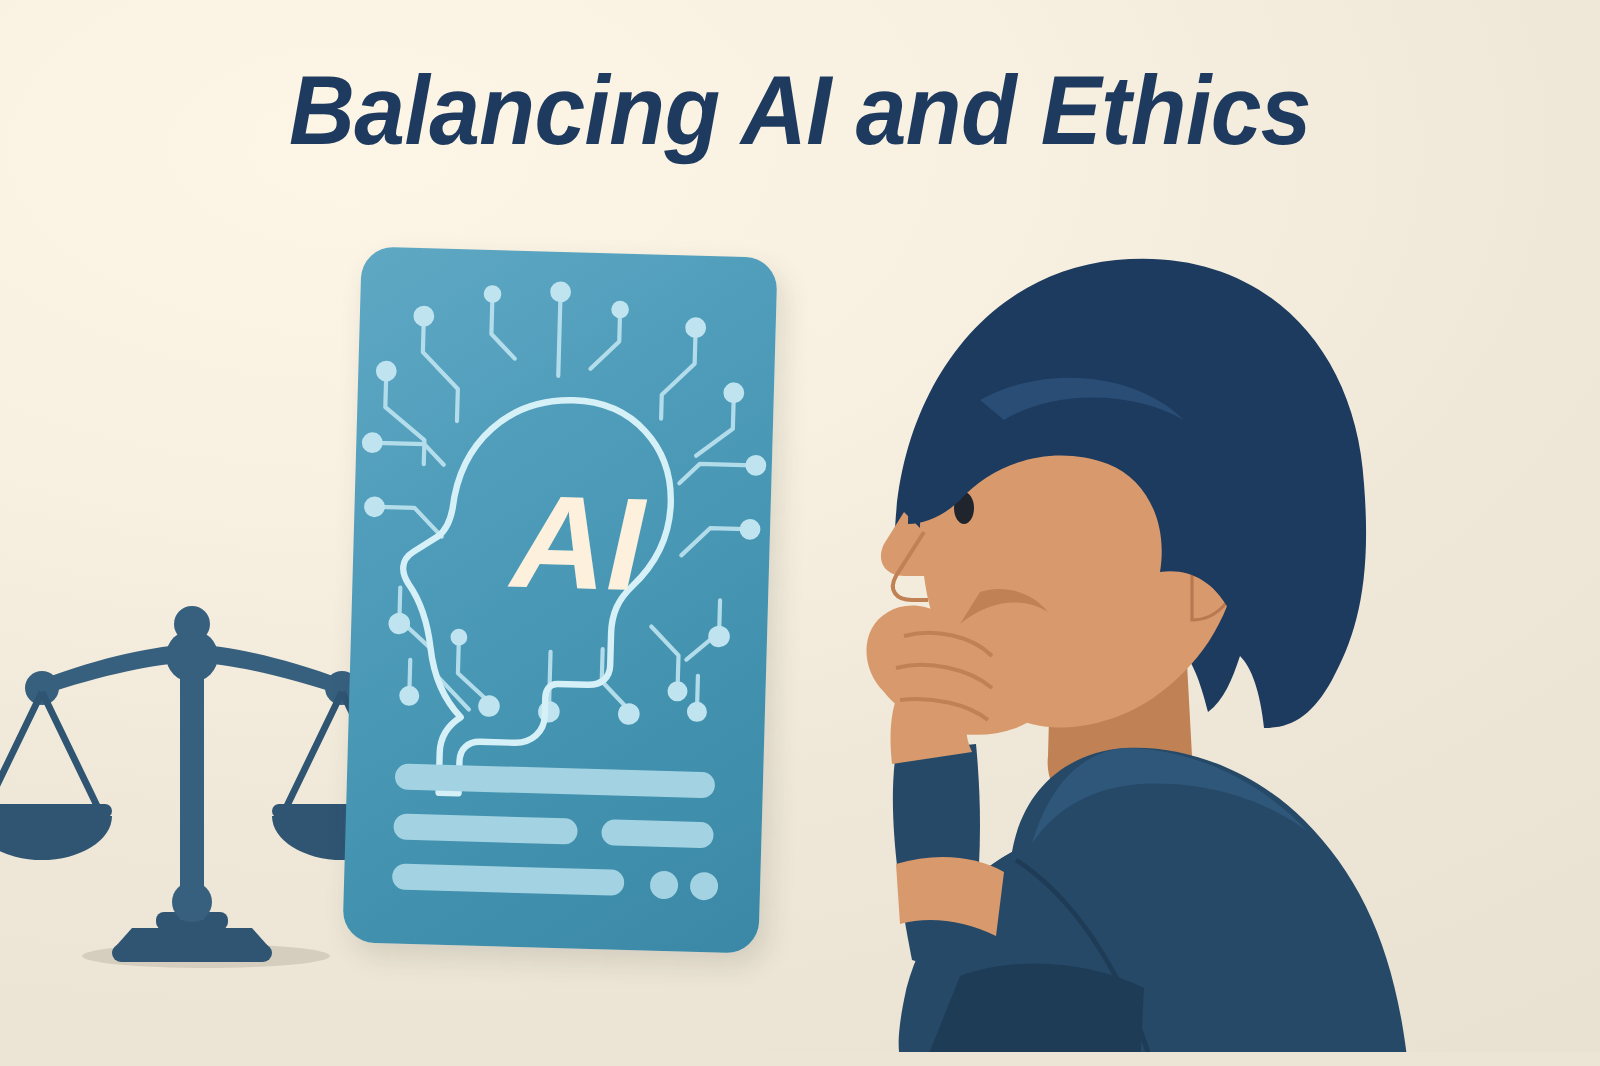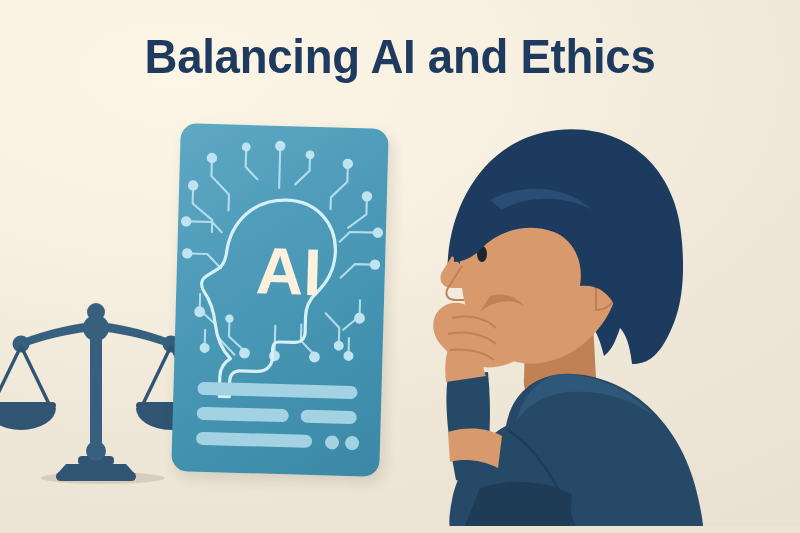--- a/index.html
+++ b/index.html
@@ -5,20 +5,21 @@
   html,body{margin:0;padding:0;}
   body{
     width:800px;height:533px;overflow:hidden;
     font-family:"Liberation Sans", sans-serif;
     background:#ece5d6;
   }
   #scene{
     position:relative;width:800px;height:526px;overflow:hidden;
     background:
       radial-gradient(125% 105% at 22% 14%, #fdf6e6 0%, #f8f1e1 32%, #efe8d8 62%, #e9e2d2 100%);
+    font-style: italic;
   }
   
   #title{
     position:absolute;left:0;top:28px;width:800px;text-align:center;
     font-family:"Liberation Sans", sans-serif;
     font-weight:700;font-size:49px;letter-spacing:-0.3px;
     color:#1e3a5f;white-space:nowrap;
     transform:scaleX(0.93);transform-origin:50% 50%;
   }
   

